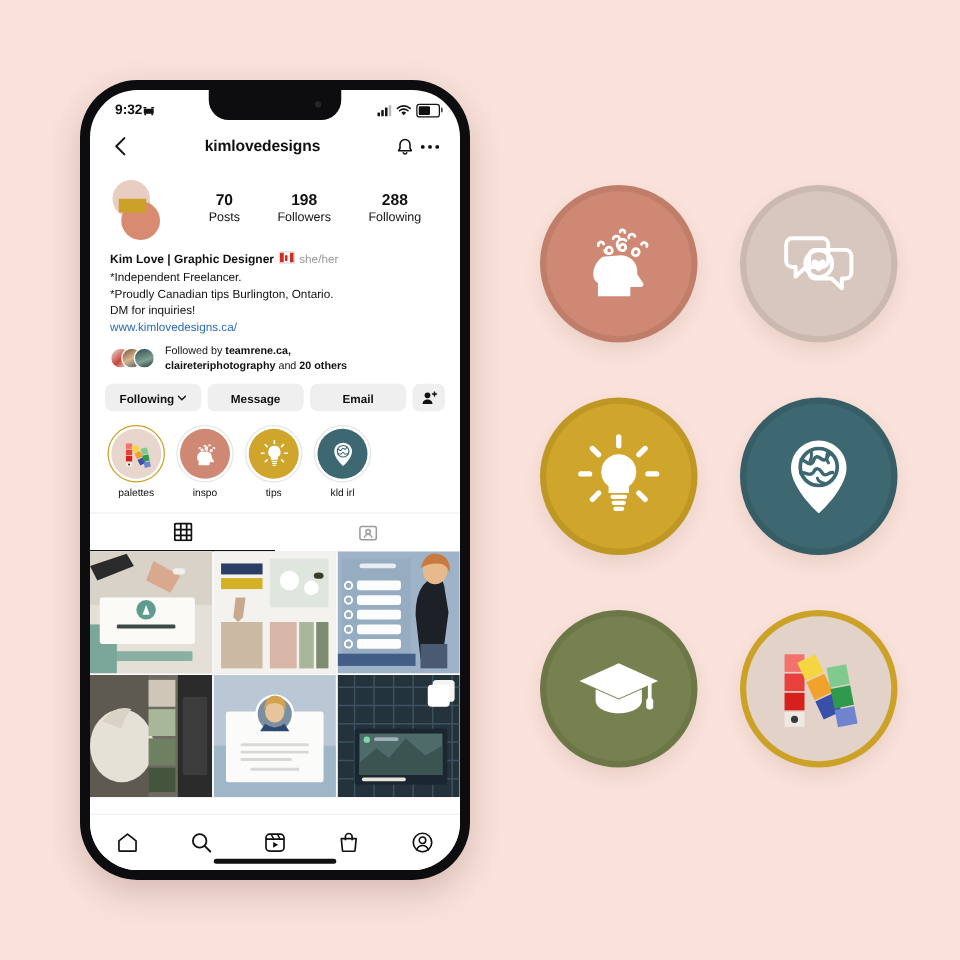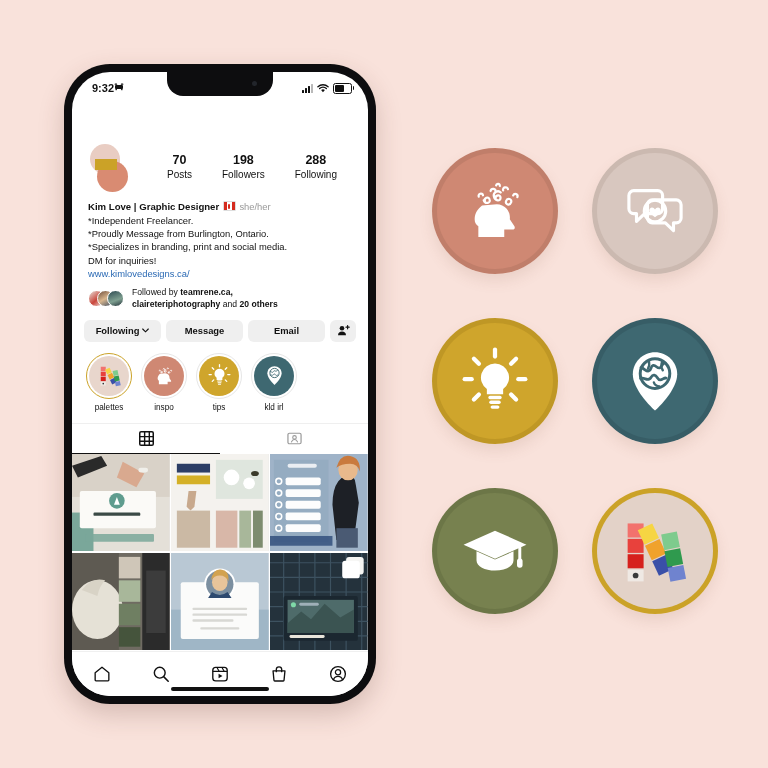--- a/index.html
+++ b/index.html
@@ -27,21 +27,21 @@
     width:106px;height:24px;background:#0d0d0f;
     border-radius:0 0 16px 16px;z-index:40;
   }
   .notch .dot{position:absolute;right:16px;top:9px;width:5px;height:5px;border-radius:50%;background:#22252b;}
 
   
   .statusbar{
     position:relative;height:28px;display:flex;align-items:center;
     justify-content:space-between;padding:4px 16px 0 20px;box-sizing:border-box;z-index:45;
   }
-  .st-time{font-size:11px;font-weight:bold;color:#111;display:flex;align-items:flex-start;gap:0;}
+  .st-time{font-size:11px;font-weight:bold;color:#111;display:flex;align-items:center;gap:0;}
   .st-right{display:flex;align-items:center;gap:4px;}
   .bars{display:flex;align-items:flex-end;gap:1px;height:9px;}
   .bars i{display:block;width:2px;background:#111;border-radius:.5px;}
   .bars i:nth-child(1){height:3px;}
   .bars i:nth-child(2){height:5px;}
   .bars i:nth-child(3){height:7px;}
   .bars i:nth-child(4){height:9px;background:#b9b9b9;}
   .batt{width:17px;height:9px;border:1.2px solid #111;border-radius:2.5px;position:relative;}
   .batt:after{content:"";position:absolute;right:-3px;top:2.5px;width:1.5px;height:4px;background:#111;border-radius:0 1px 1px 0;}
   .batt i{position:absolute;left:1px;top:1px;bottom:1px;width:9px;background:#111;border-radius:1px;}
@@ -159,20 +159,41 @@
               <path d="M6 8.2 4.1 6.1a2.8 2.8 0 0 1 3.8 0z" fill="#111"></path>
               <path d="M2.6 4.6a5 5 0 0 1 6.8 0" stroke="#111" stroke-width="1.3" fill="none" stroke-linecap="round"></path>
               <path d="M.9 2.7a7.6 7.6 0 0 1 10.2 0" stroke="#111" stroke-width="1.3" fill="none" stroke-linecap="round"></path>
             </svg>
           <span class="batt">
               <i></i>
             </span>
         </div>
       </div>
 
+      <div class="ig-header">
+        <span class="h-ic">
+          <svg width="11" height="16" viewBox="0 0 11 16">
+              <path d="M8.5 1.5 2 8l6.5 6.5" stroke="#111" stroke-width="1.6" fill="none" stroke-linecap="round" stroke-linejoin="round"></path>
+            </svg>
+        </span>
+        <span class="ig-title">kimlovedesigns</span>
+        <span class="h-ic">
+          <svg width="14" height="15" viewBox="0 0 14 15">
+              <path d="M7 1.6a4 4 0 0 0-4 4v3L1.9 10.6h10.2L11 8.6v-3a4 4 0 0 0-4-4z" stroke="#111" stroke-width="1.25" fill="none" stroke-linejoin="round"></path>
+              <path d="M5.6 12.2a1.5 1.5 0 0 0 2.8 0" stroke="#111" stroke-width="1.25" fill="none" stroke-linecap="round"></path>
+            </svg>
+        </span>
+        <span class="h-ic">
+          <svg width="16" height="5" viewBox="0 0 16 5">
+              <circle cx="2.2" cy="2.5" r="1.55" fill="#111"></circle>
+              <circle cx="8" cy="2.5" r="1.55" fill="#111"></circle>
+              <circle cx="13.8" cy="2.5" r="1.55" fill="#111"></circle>
+            </svg>
+        </span>
+      </div>
 
       <div class="scroll">
 
         <div class="prow">
           <div class="avatar">
             <span class="av-a"></span>
             <span class="av-b"></span>
             <span class="av-c"></span>
           </div>
           <div class="stats">
@@ -191,22 +212,21 @@
           </div>
         </div>
 
         <div class="bio">
           <div>
             <span class="name">Kim Love | Graphic Designer</span>
             <span class="flag"><i></i></span>
             <span class="pron">she/her</span>
           </div>
           <div>*Independent Freelancer.</div>
-          <div>*Proudly Message from Burlington, Ontario.</div>
-          <div>*Specializes in branding, print and social media.</div>
+          <div>*Proudly Canadian tips Burlington, Ontario.</div>
           <div>DM for inquiries!</div>
           <div class="link">www.kimlovedesigns.ca/</div>
         </div>
 
         <div class="followed">
           <span class="fstack">
               <span></span>
               <span></span>
               <span></span>
             </span>

